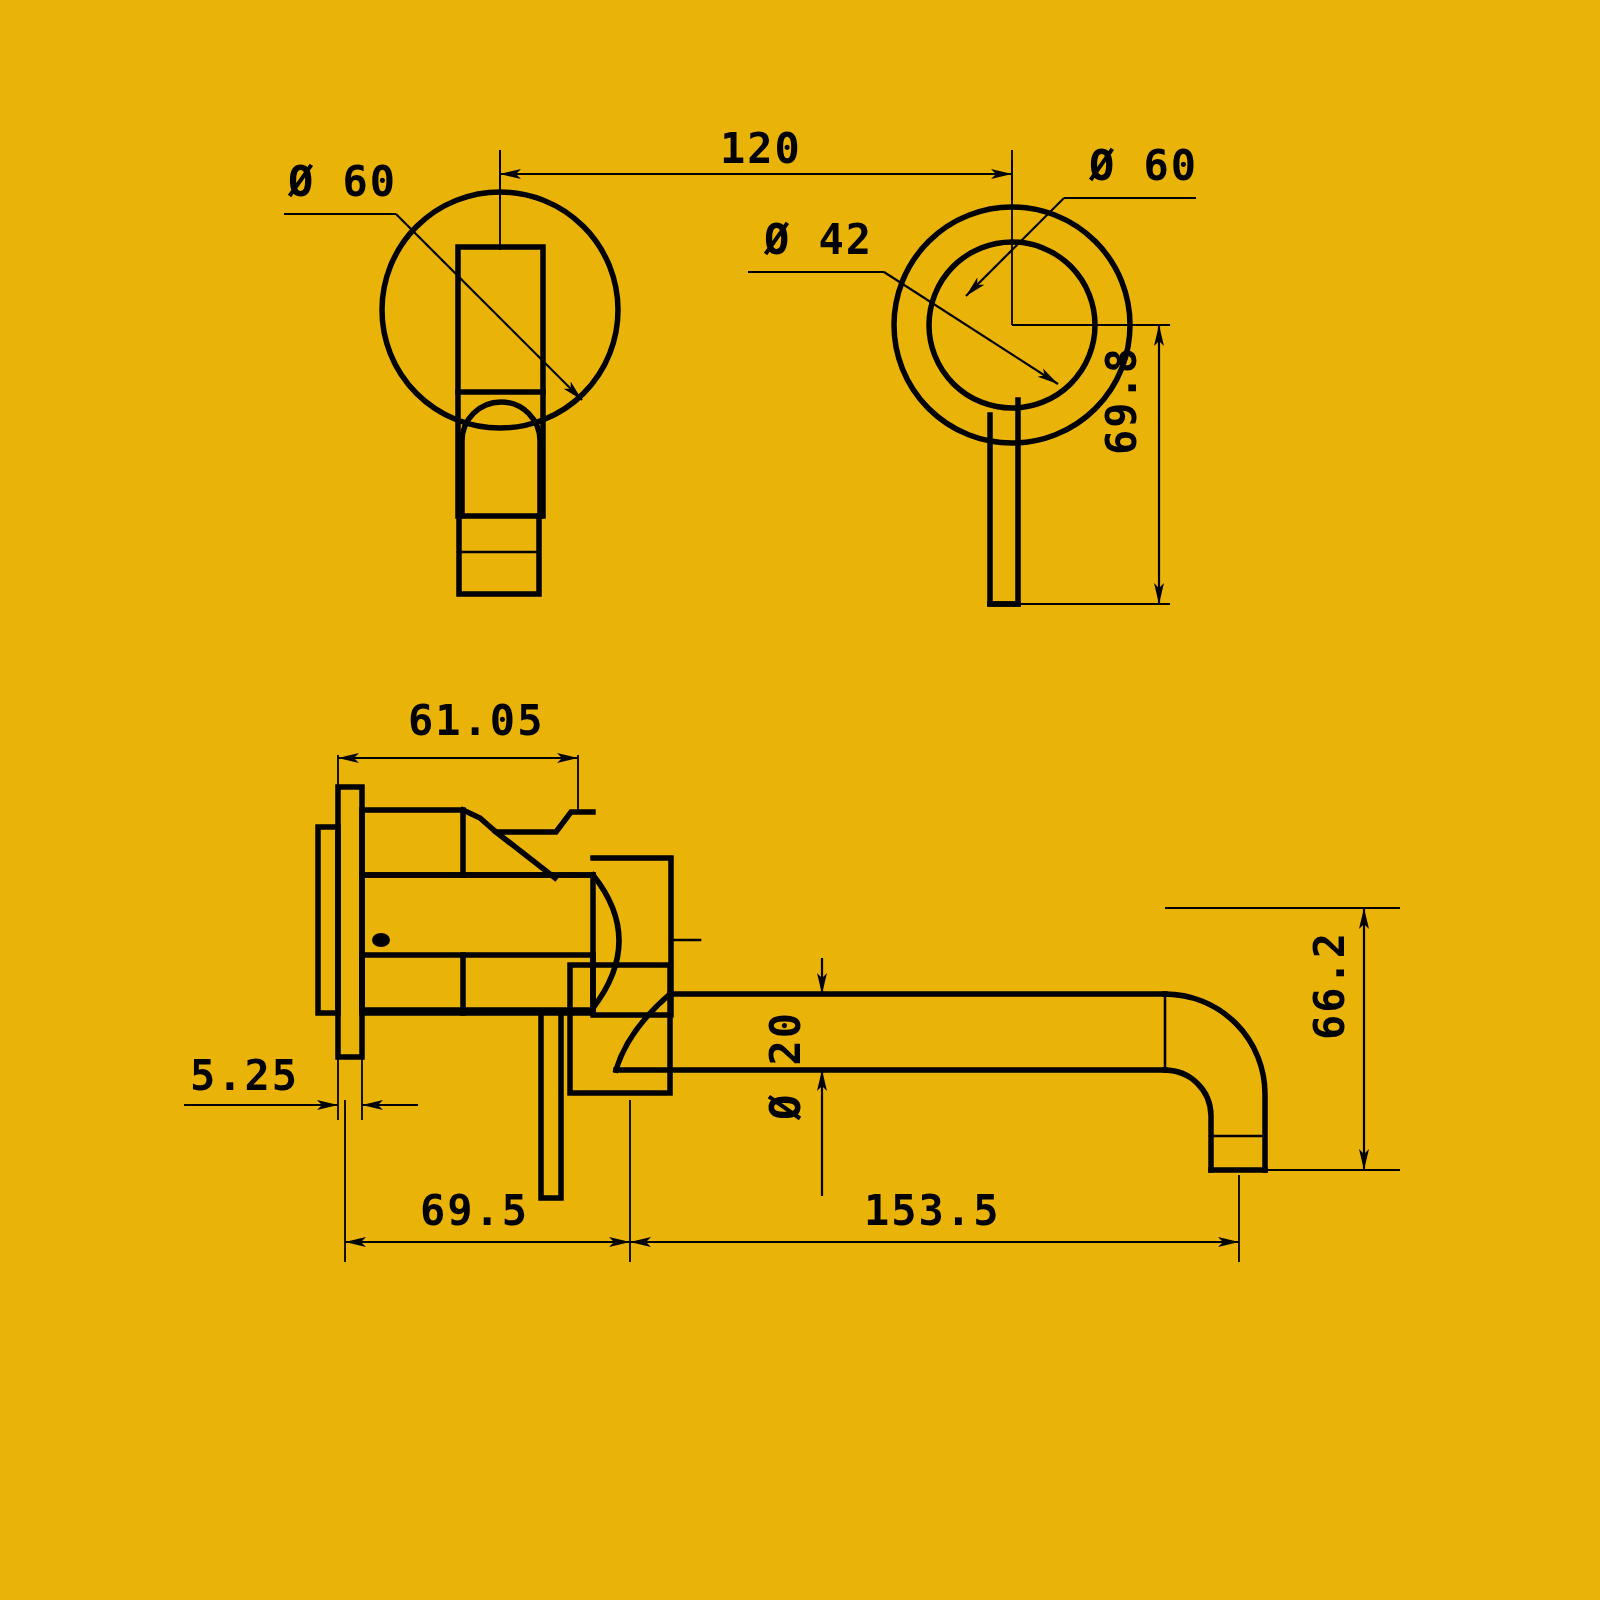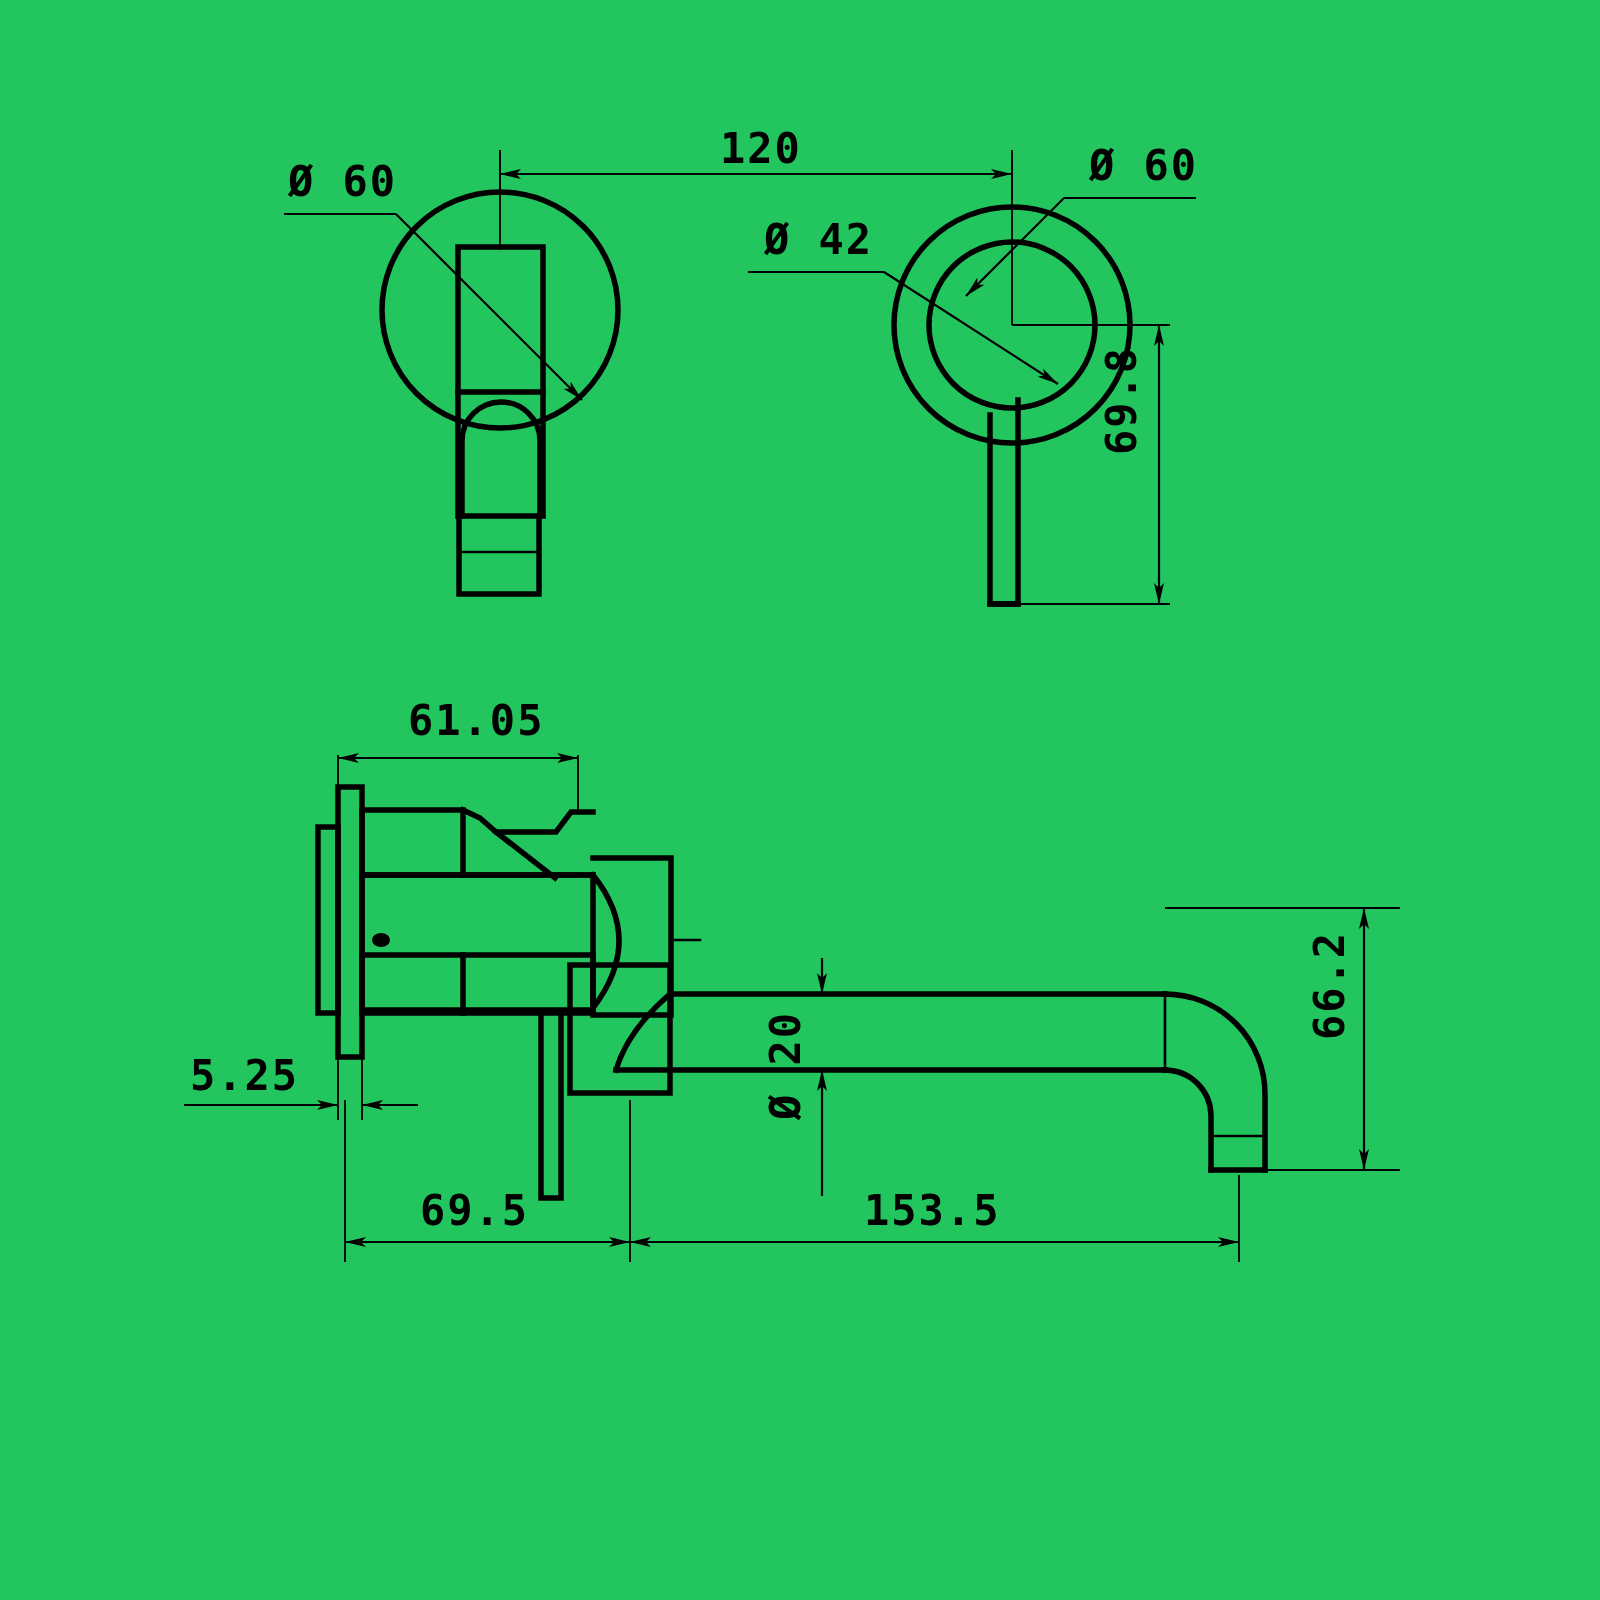--- a/index.html
+++ b/index.html
@@ -4,21 +4,21 @@
 <style>
   html, body {
     margin: 0;
     padding: 0;
     background: #ffffff;
   }
   #sheet {
     position: relative;
     width: 1600px;
     height: 1600px;
-    background: #22c55e;
+    background: #eab308;
     overflow: hidden;
     font-family: "DejaVu Sans Mono", monospace;
   }
   #sheet svg {
     display: block;
     width: 1600px;
     height: 1600px;
   }
   .outline {
     fill: none;

